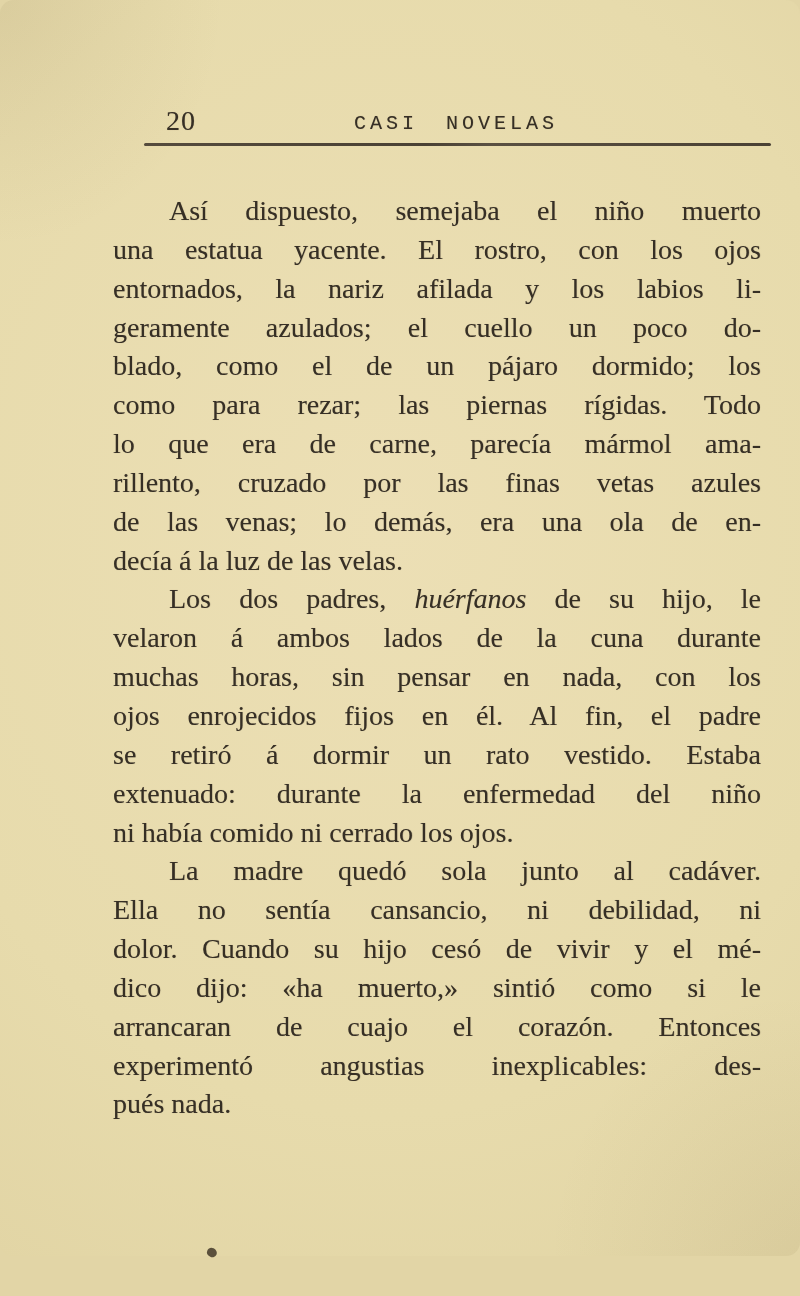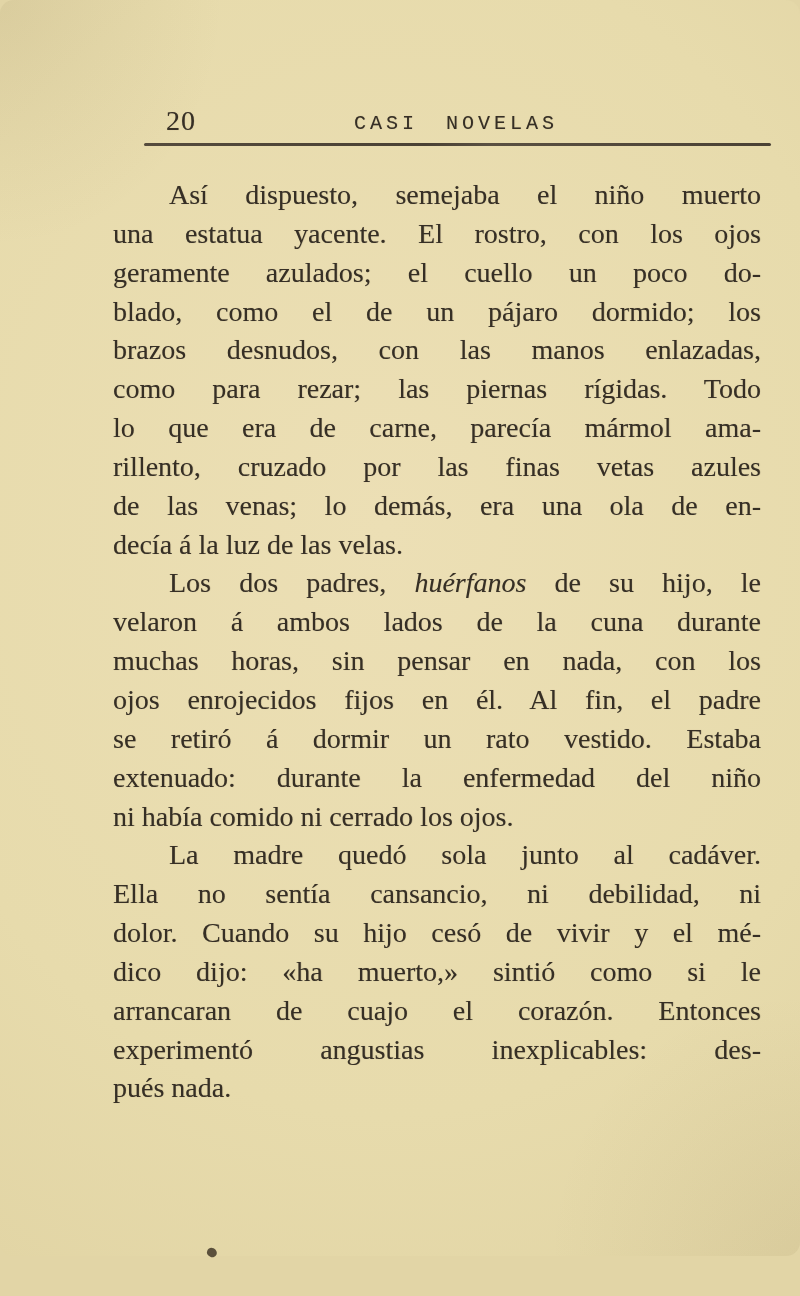--- a/index.html
+++ b/index.html
@@ -51,21 +51,21 @@
     left: 144px;
     top: 143px;
     width: 627px;
     height: 3px;
     background: linear-gradient(to right, #554b3d 0%, #4a4134 45%, #5a5042 55%, #4a4134 100%);
     border-radius: 2px;
   }
   .text-block {
     position: absolute;
     left: 113px;
-    top: 176px;
+    top: 192px;
     width: 648px;
   }
   .line {
     margin: 0;
     height: 38.85px;
     line-height: 38.85px;
     font-size: 28px;
     text-align: justify;
     text-align-last: justify;
     white-space: normal;
@@ -91,23 +91,23 @@
 
 <div class="page">
 
   <div class="pagenum">20</div>
   <div class="running-title">CASI NOVELAS</div>
   <div class="rule"></div>
 
   <div class="text-block">
     <p class="line indent">Así dispuesto, semejaba el niño muerto</p>
     <p class="line">una estatua yacente. El rostro, con los ojos</p>
+    <p class="line">entornados, la nariz afilada y los labios li-</p>
     <p class="line">geramente azulados; el cuello un poco do-</p>
     <p class="line">blado, como el de un pájaro dormido; los</p>
-    <p class="line">brazos desnudos, con las manos enlazadas,</p>
     <p class="line">como para rezar; las piernas rígidas. Todo</p>
     <p class="line">lo que era de carne, parecía mármol ama-</p>
     <p class="line">rillento, cruzado por las finas vetas azules</p>
     <p class="line">de las venas; lo demás, era una ola de en-</p>
     <p class="line end">decía á la luz de las velas.</p>
 
     <p class="line indent"><span>Los dos padres, </span><i>huérfanos</i><span> de su hijo, le</span></p>
     <p class="line">velaron á ambos lados de la cuna durante</p>
     <p class="line">muchas horas, sin pensar en nada, con los</p>
     <p class="line">ojos enrojecidos fijos en él. Al fin, el padre</p>

